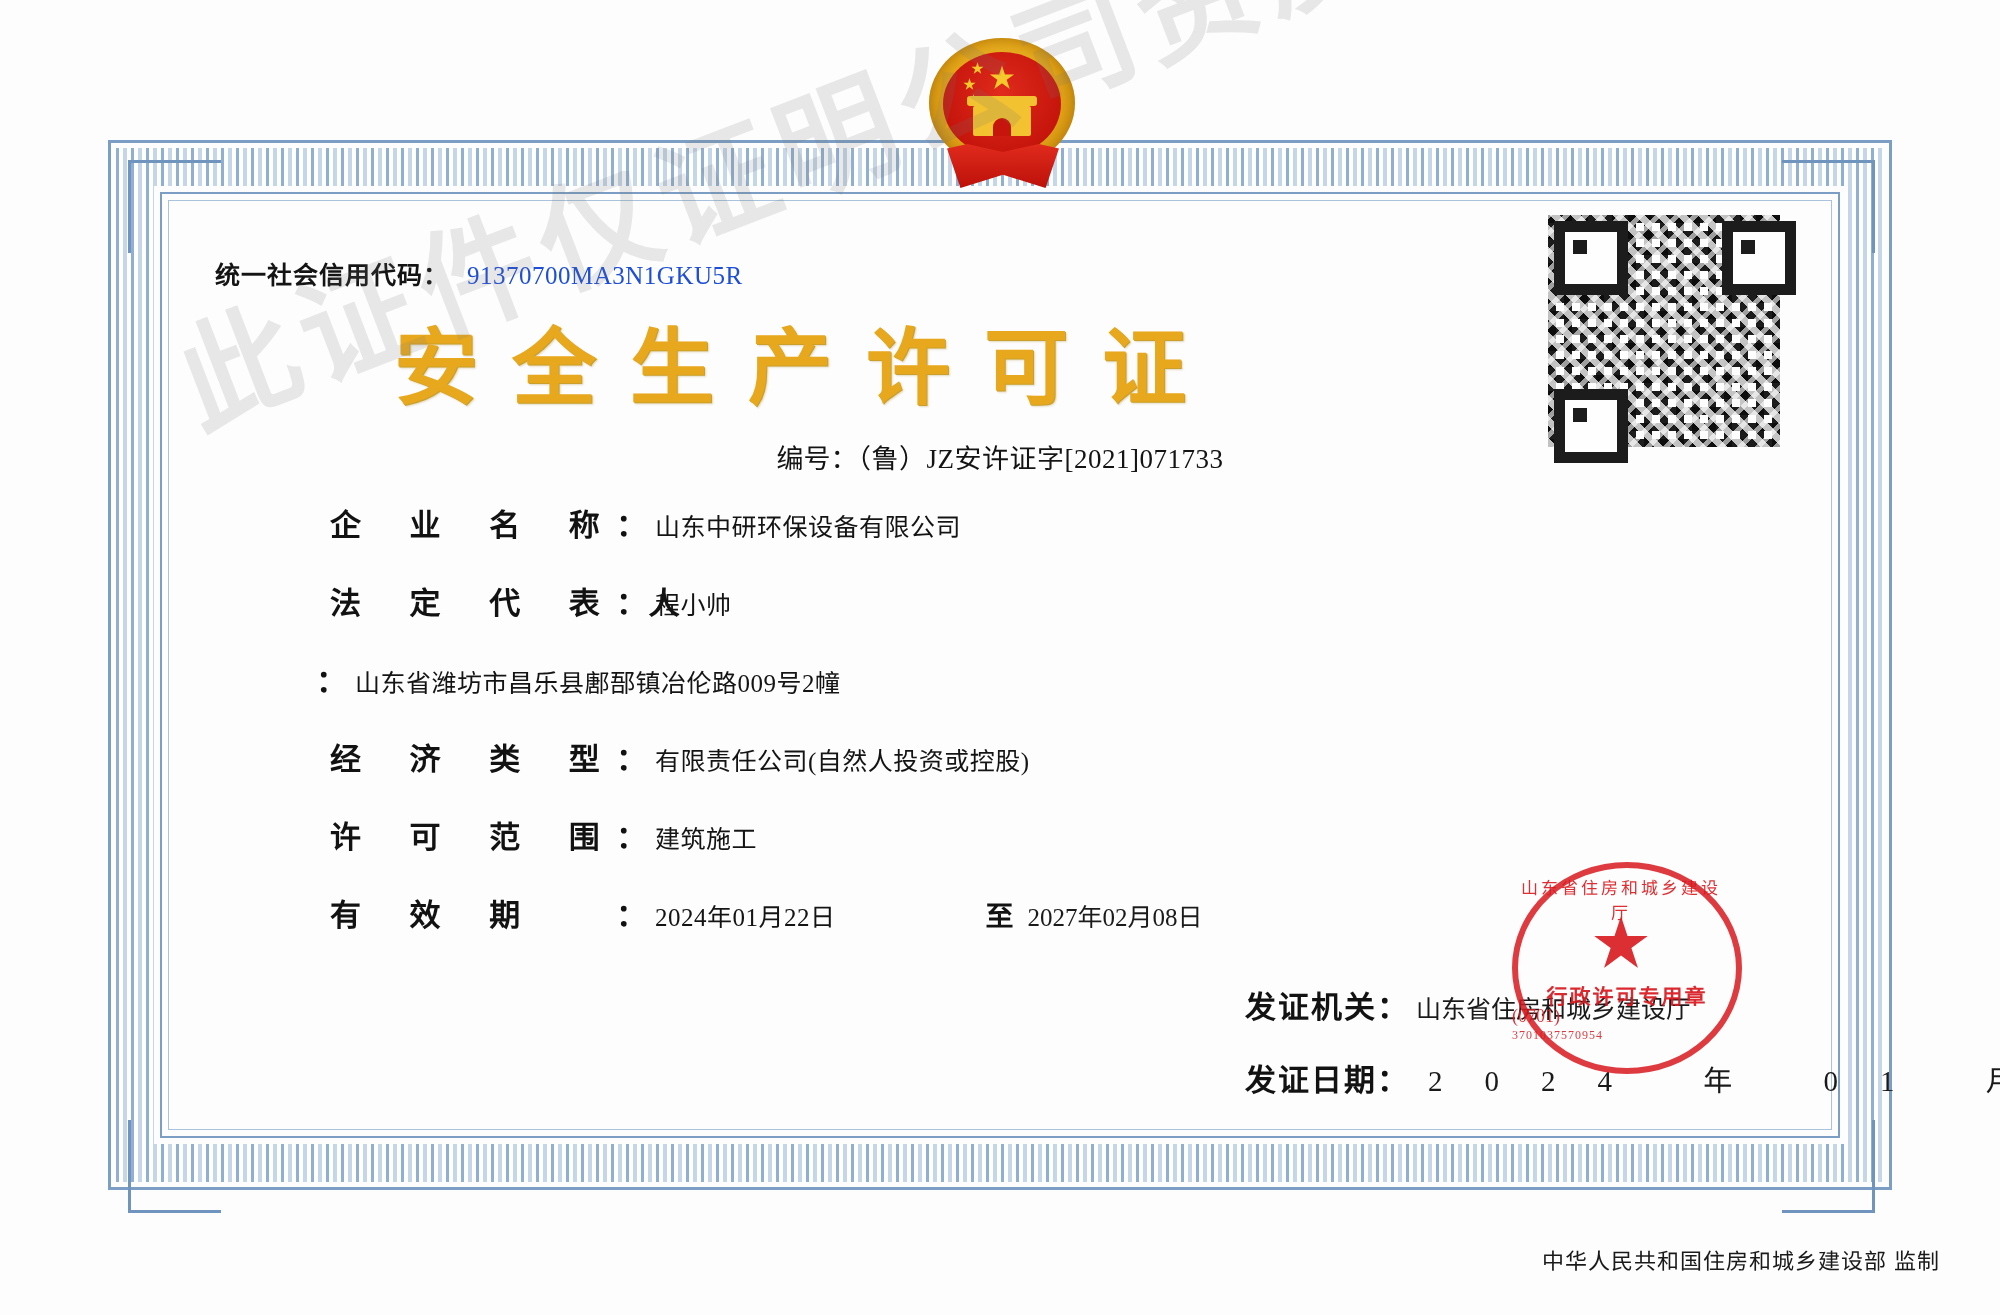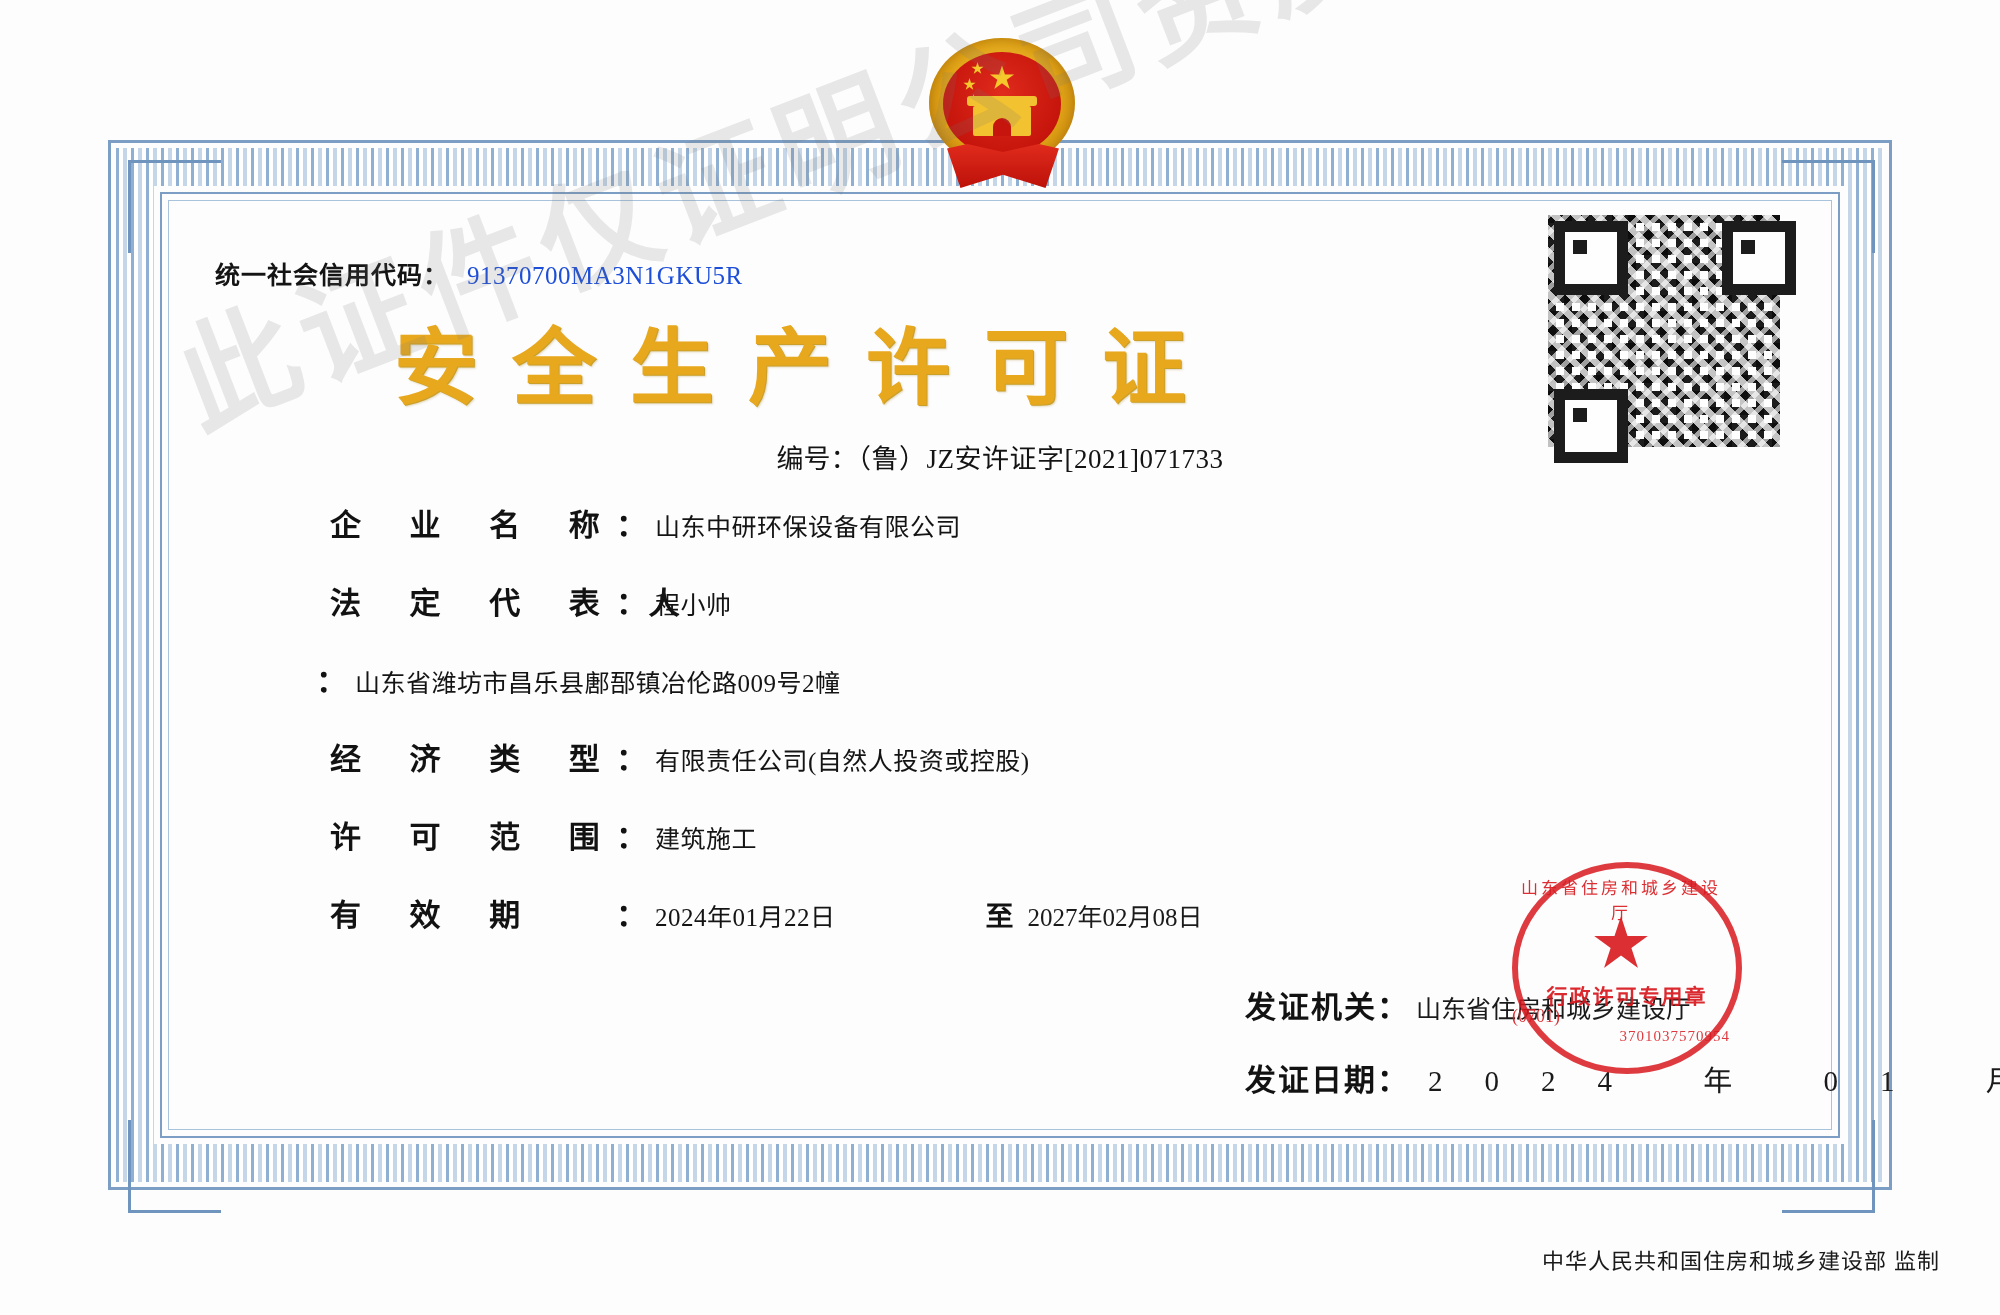--- a/index.html
+++ b/index.html
@@ -367,23 +367,23 @@
     width: 218px;
     font-family: "Liberation Serif", serif;
     font-size: 18px;
     color: #d8191f;
     opacity: 0.9;
   }
   .seal-bottom-code {
     position: absolute;
     left: 0; top: 166px;
     width: 218px;
-    text-align: right;
+    text-align: left;
     font-family: "Liberation Serif", serif;
-    font-size: 15px;
+    font-size: 12px;
     color: #d8191f;
     letter-spacing: 1px;
     opacity: 0.85;
   }
 
   
   .watermark {
     position: absolute;
     left: 150px; top: 300px;
     width: 1700px;

